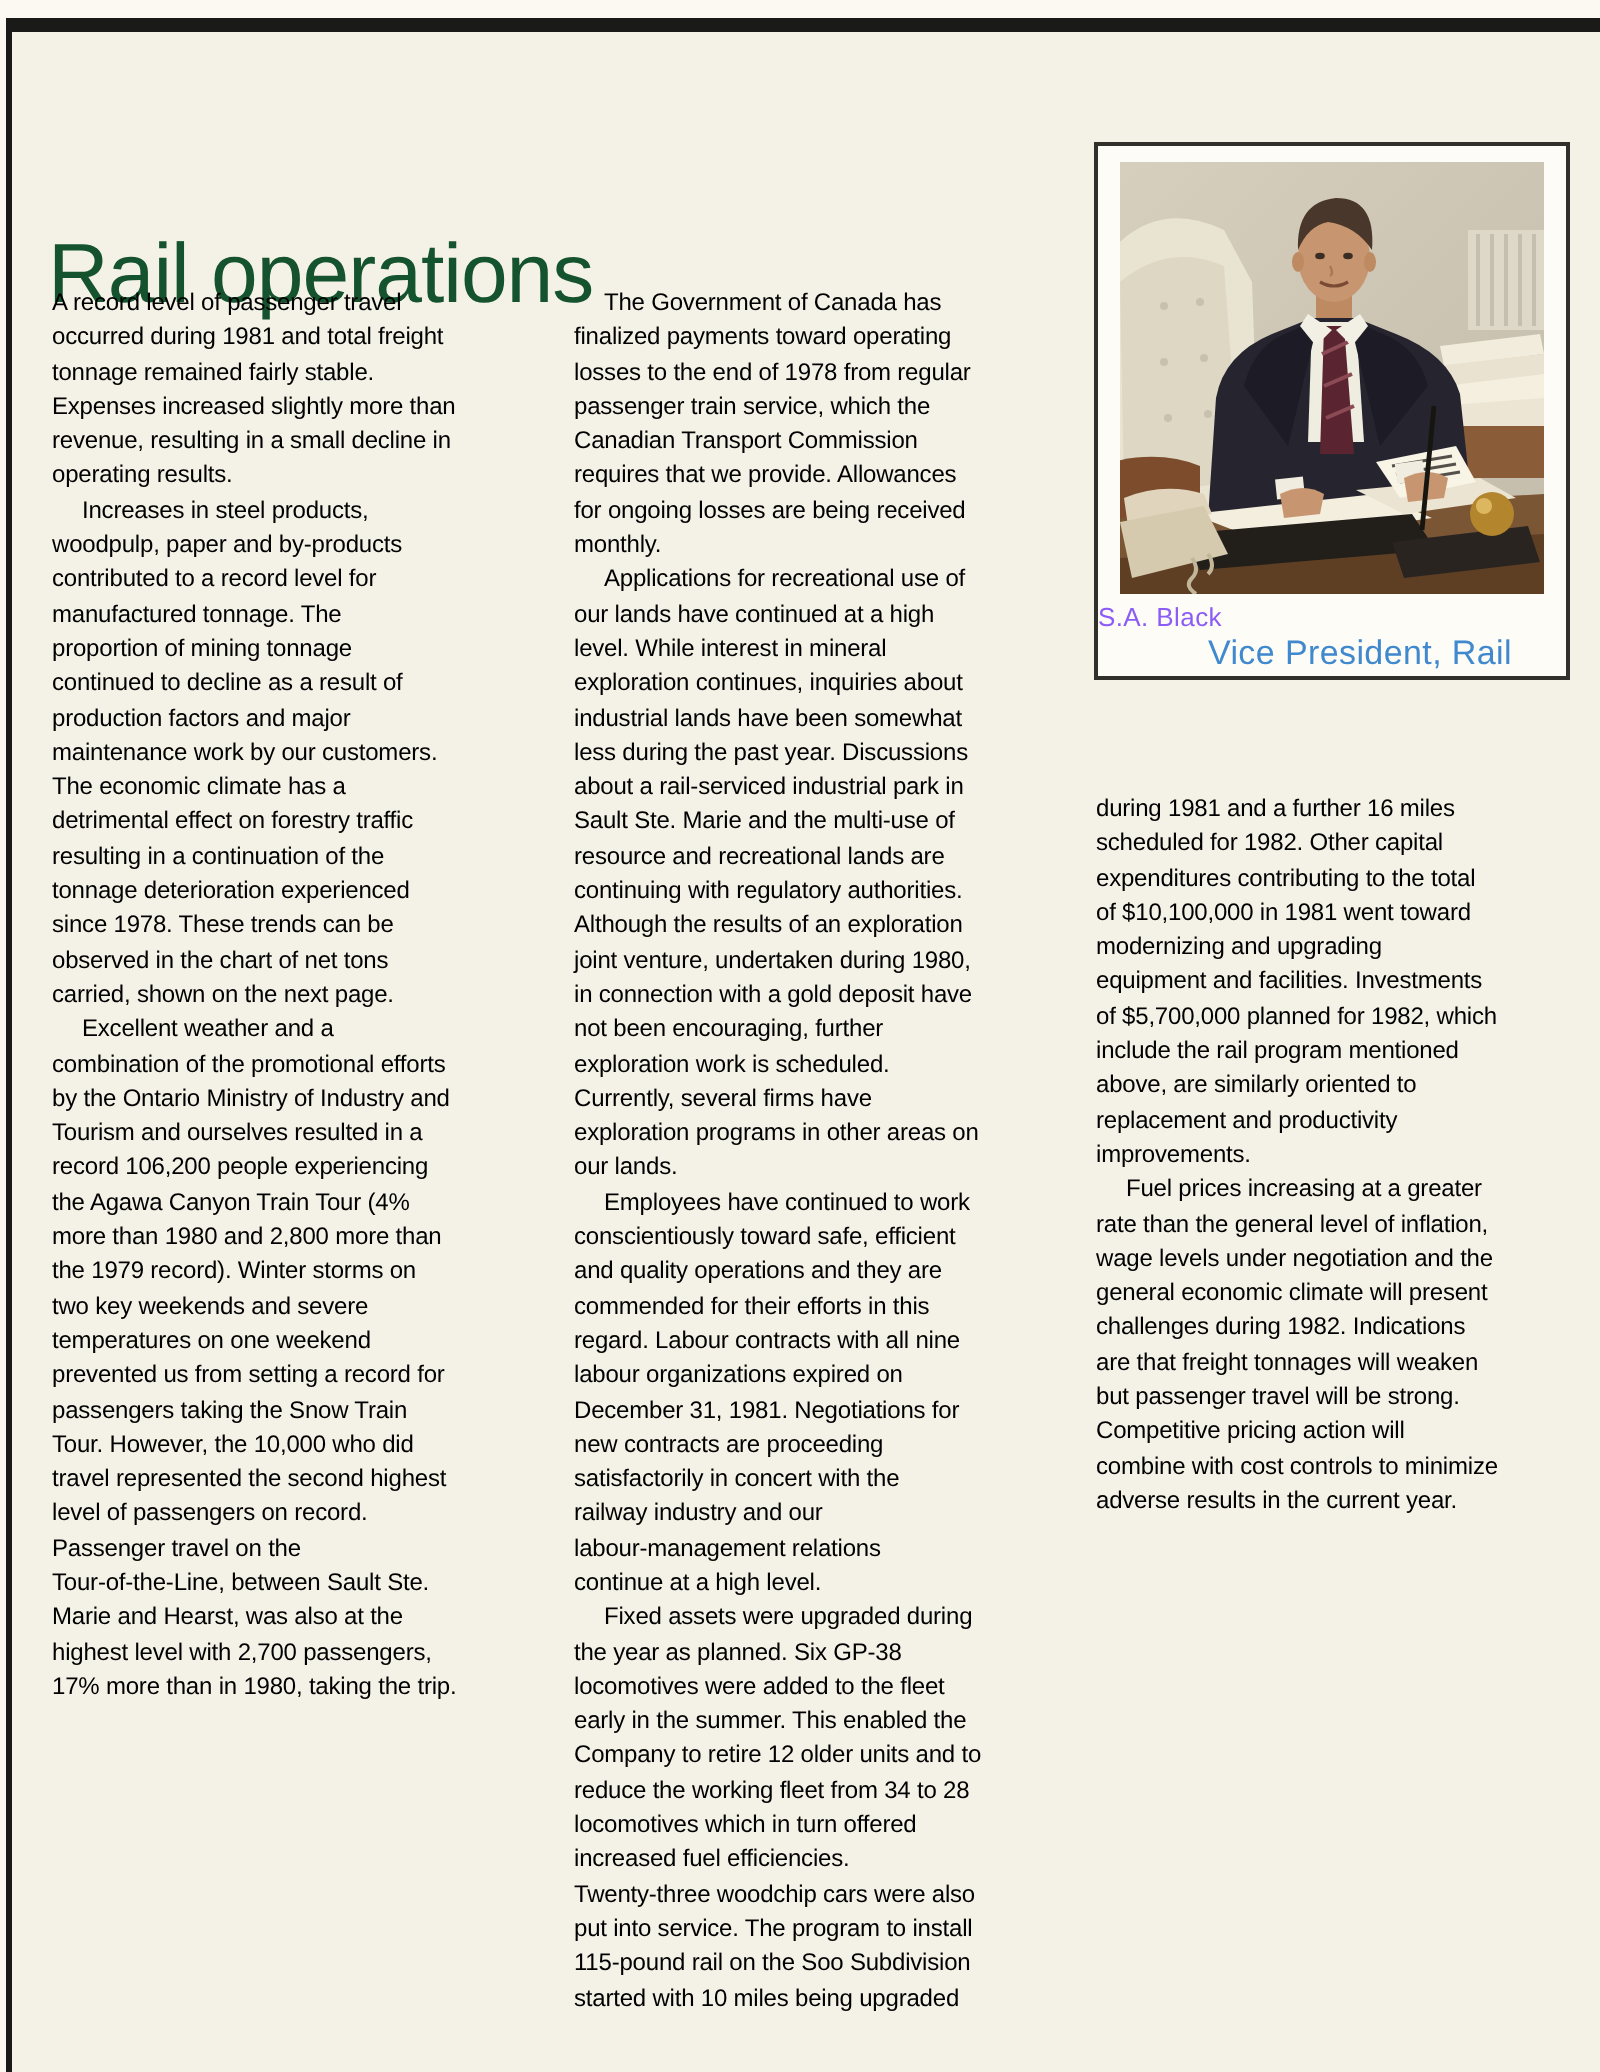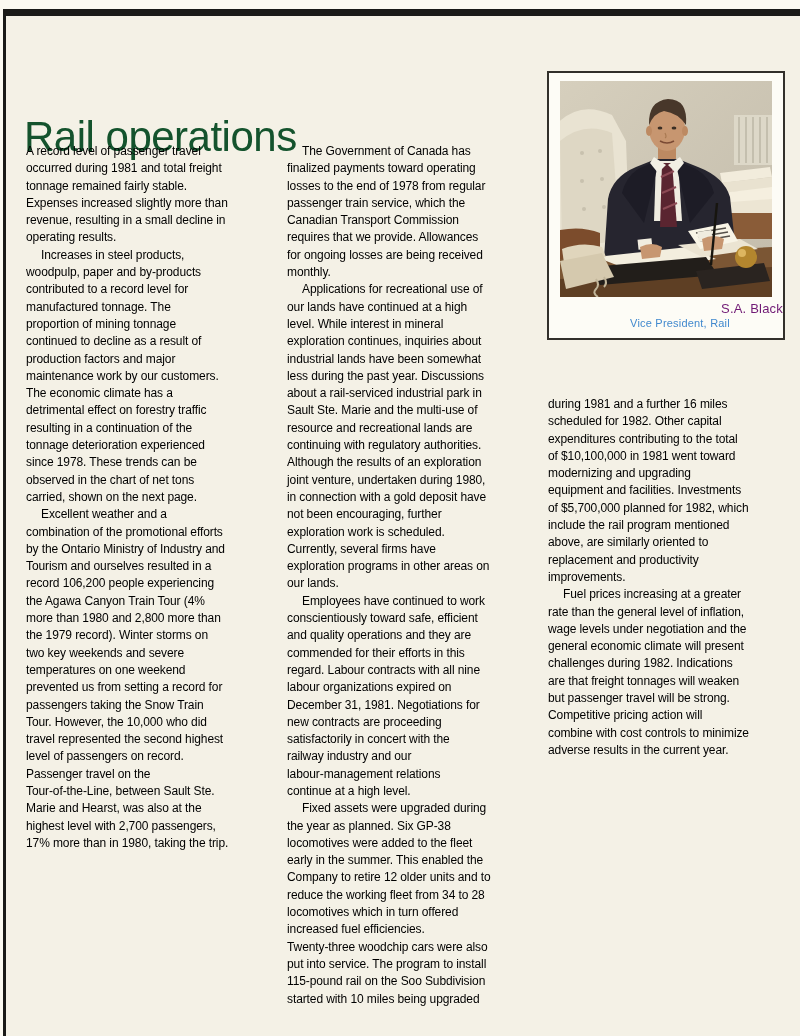--- a/index.html
+++ b/index.html
@@ -27,26 +27,26 @@
   .para{margin:0;white-space:pre-line;}
   .para.indent{text-indent:15px;}
   .photo-frame{
     position:absolute;left:547px;top:71px;width:238px;height:269px;
     background:#fdfcf6;border:2px solid #32302b;box-sizing:border-box;
   }
   .photo{
     position:absolute;left:11px;top:8px;width:212px;height:216px;overflow:hidden;
   }
   .caption-name{
-    position:absolute;left:0;right:0;top:228px;text-align:right;
-    font-size:13px;color:#701a75;letter-spacing:0.2px;
+    position:absolute;left:0;right:0;top:228px;text-align:left;
+    font-size:13px;color:#8b5cf6;letter-spacing:0.2px;
   }
   .caption-title{
     position:absolute;left:0;right:0;top:244px;text-align:center;
-    font-size:11px;color:#4189ce;letter-spacing:0.2px;padding-left:28px;
+    font-size:17px;color:#4189ce;letter-spacing:0.2px;padding-left:28px;
   }
 </style>
 </head>
 <body>
 
 <div class="sheet"></div>
 <div class="bar-top"></div>
 <div class="rule-left"></div>
 
 <h1 class="page-title">Rail operations</h1>

